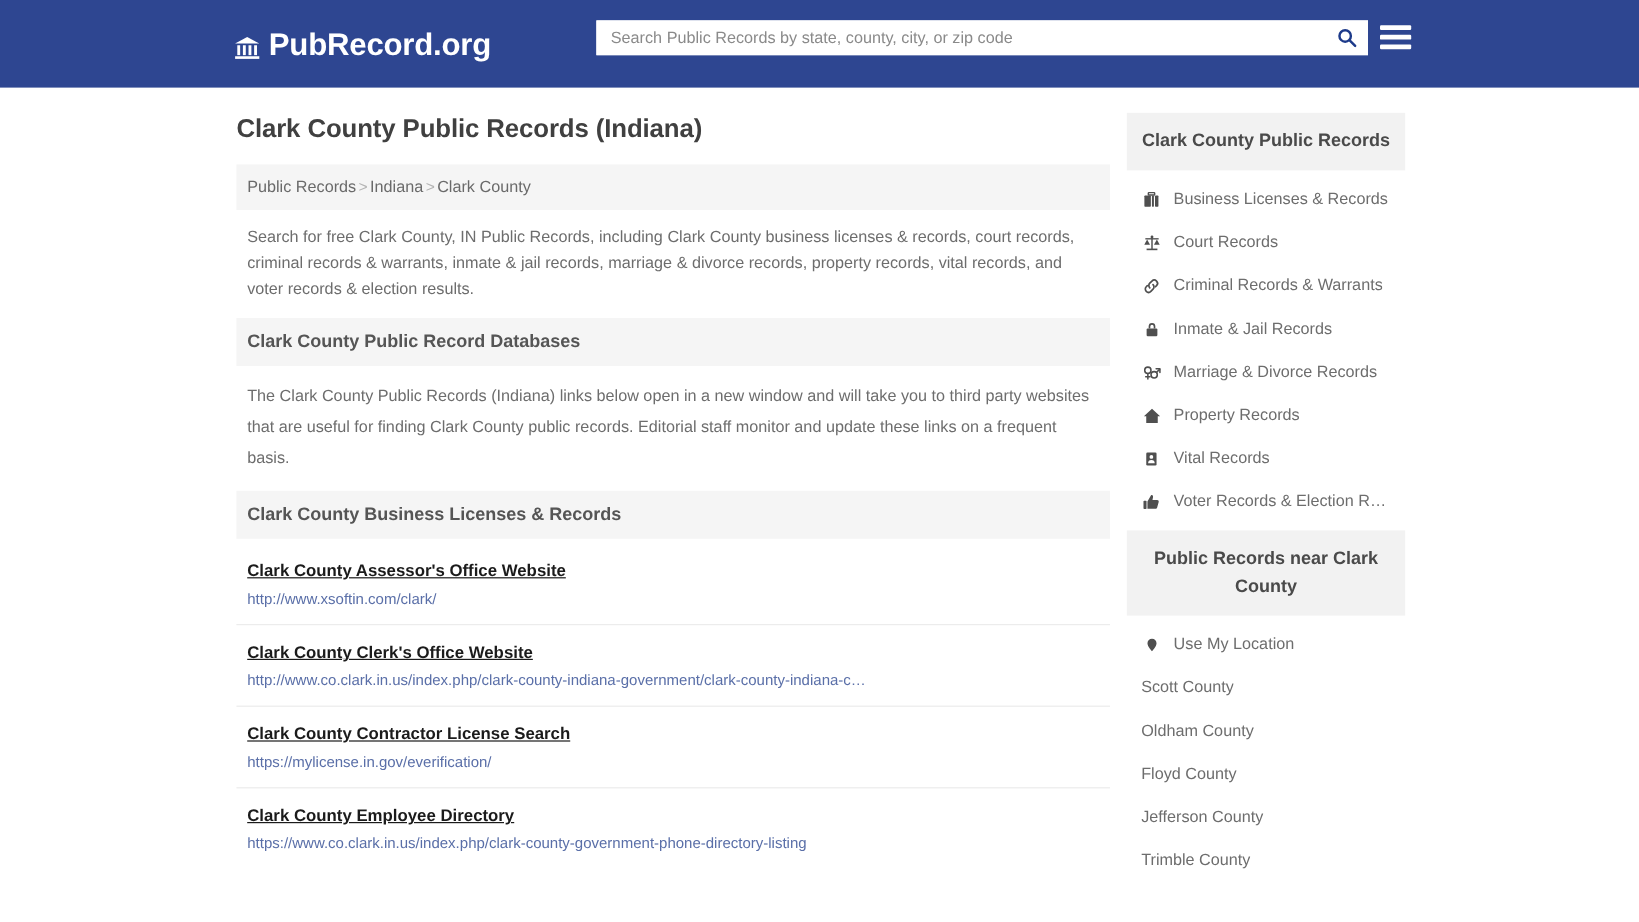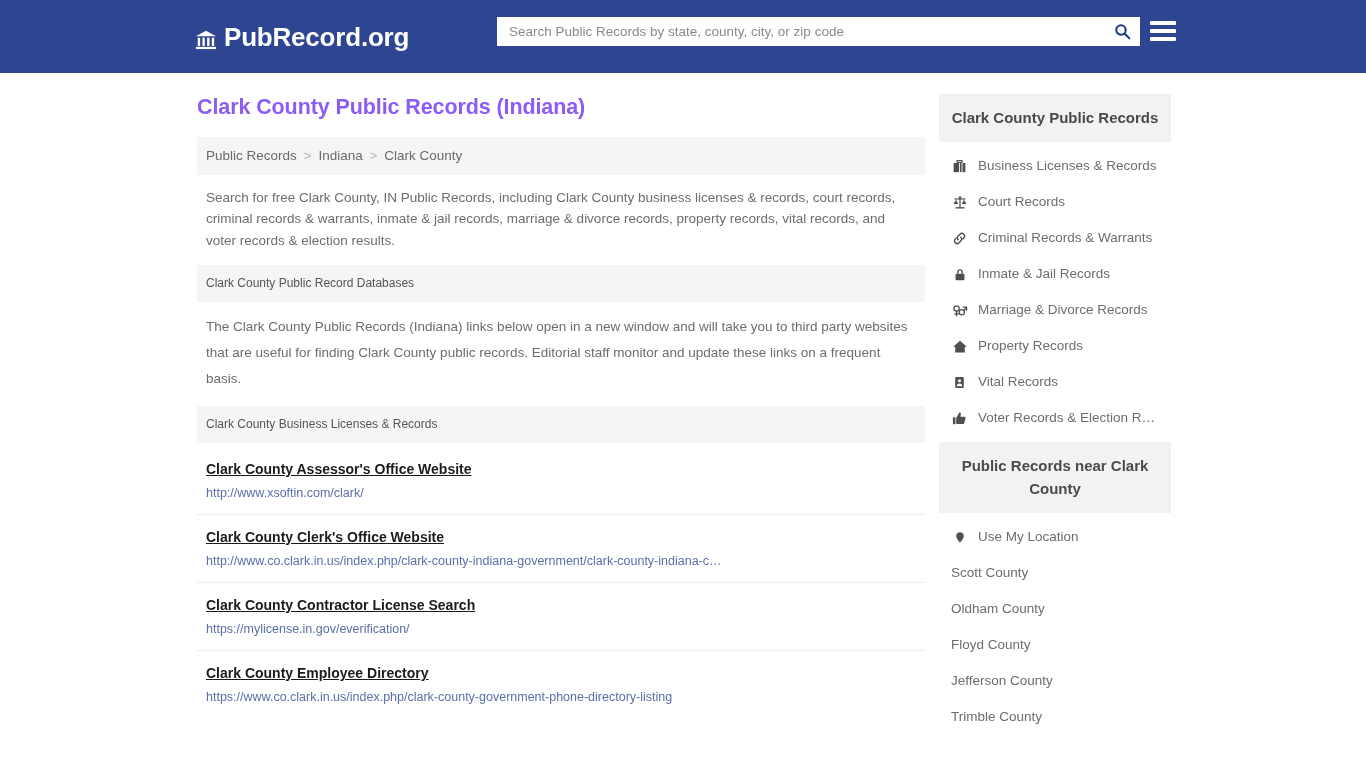--- a/index.html
+++ b/index.html
@@ -113,54 +113,54 @@
     gap: 14px;
     align-items: flex-start;
   }
   .main-col { width: 728px; flex: 0 0 728px; }
   .side-col { width: 232px; flex: 0 0 232px; }
 
   
   .page-title {
     font-size: 21.5px;
     font-weight: bold;
-    color: #8b5cf6;
+    color: #404040;
     line-height: 1.25;
     padding-bottom: 16px;
     letter-spacing: -0.1px;
   }
 
   .breadcrumb {
     background: #f5f5f5;
     padding: 11px 9px 12px 9px;
     font-size: 13.5px;
     color: #6a6a6a;
     display: flex;
     align-items: center;
-    gap: 7px;
+    gap: 2px;
     flex-wrap: wrap;
   }
   .breadcrumb a {
     color: #6a6a6a;
     text-decoration: none;
   }
   .breadcrumb .sep { color: #b3b3b3; font-size: 13px; }
 
   .intro {
     font-size: 13.5px;
     line-height: 21.5px;
     color: #6d6d6d;
     padding: 12px 9px 14px 9px;
   }
 
   .section-head {
     background: #f5f5f5;
     padding: 11px 9px 12px 9px;
-    font-size: 12px;
-    font-weight: normal;
+    font-size: 15px;
+    font-weight: bold;
     color: #555555;
   }
 
   .section-body {
     font-size: 13.5px;
     line-height: 26px;
     color: #6d6d6d;
     padding: 12px 9px 14px 9px;
   }
 

